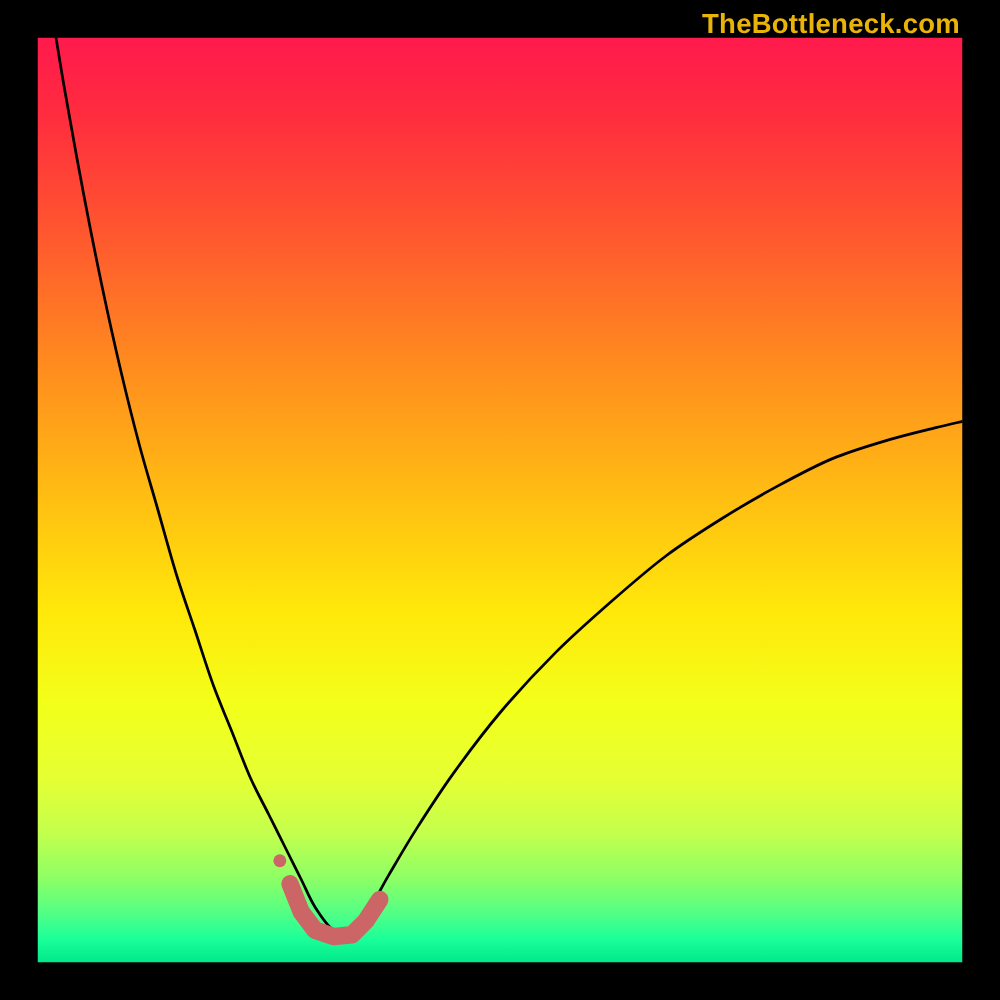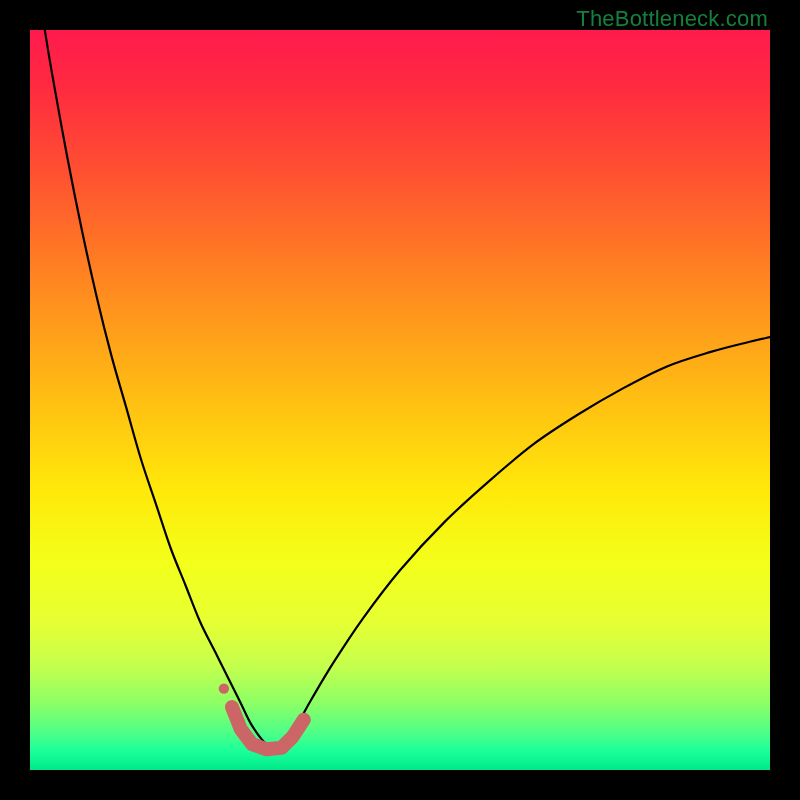--- a/index.html
+++ b/index.html
@@ -23,23 +23,23 @@
     position: absolute;
     left: 0;
     top: 0;
     width: 740px;
     height: 740px;
   }
   .watermark {
     position: absolute;
     top: 6px;
     right: 32px;
-    color: #15803d;
+    color: #eab308;
     font-size: 22px;
-    font-weight: 400;
+    font-weight: 700;
     letter-spacing: 0.2px;
     user-select: none;
   }
   svg {
     display: block;
   }
 </style>
 </head>
 <body>
 

